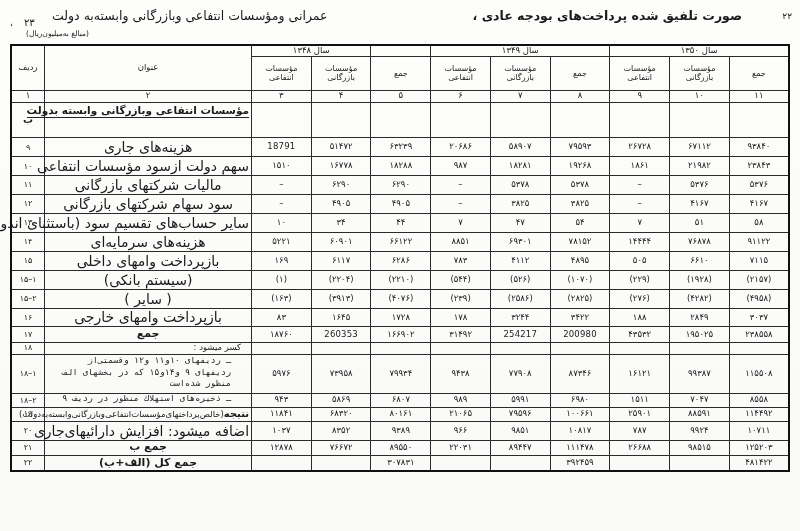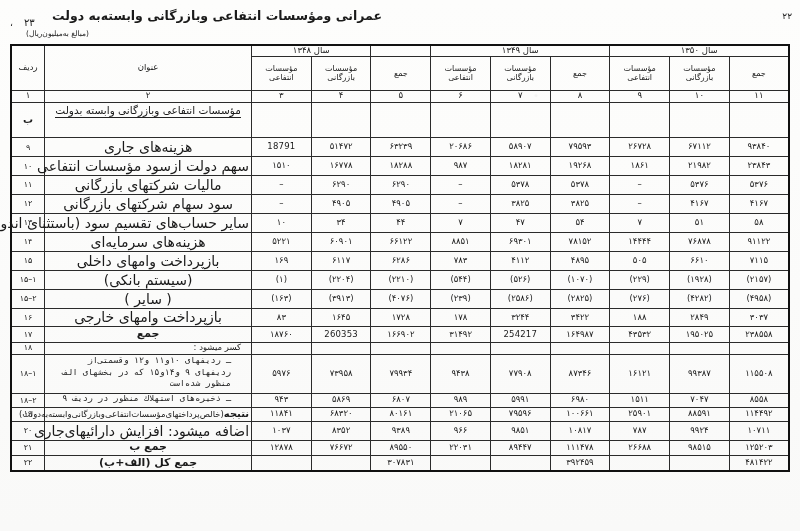--- a/index.html
+++ b/index.html
@@ -36,21 +36,21 @@
     position:absolute;left:24px;top:11px;
     font-size:10px;letter-spacing:1px;
   }
   .title-right{
     position:absolute;right:58px;top:2px;
     font-size:12.5px;font-weight:bold;
     white-space:nowrap;
   }
   .title-left{
     position:absolute;left:52px;top:2px;
-    font-size:12.5px;font-weight:bold;
+    font-size:12.5px;font-weight:normal;
     white-space:nowrap;
   }
   .unit-note{
     position:absolute;left:26px;top:29px;
     font-size:7.5px;
     white-space:nowrap;
   }
   .dot-left{position:absolute;left:10px;top:12px;font-size:9px;}
 
   
@@ -84,21 +84,21 @@
 
   td.title-cell{
     text-align:center;
     font-size:14px;
     padding-right:6px;
   }
   td.num{font-size:8.5px;letter-spacing:.2px;direction:ltr;text-align:center;}
   td.rownum{font-size:8px;width:34px;direction:ltr;}
 
   tr.sectionrow td.title-cell{
-    font-weight:normal;font-size:10.5px;
+    font-weight:bold;font-size:10.5px;
     padding-bottom:19px;
   }
   tr.sectionrow td.title-cell u{text-decoration:none;border-bottom:1.2px solid #222;padding-bottom:1px;}
   tr.sectionrow td.rownum{font-weight:bold;font-size:10px;}
 
   tr.totalrow td.title-cell{font-weight:bold;font-size:11px;}
   tr.subnote td.title-cell{font-size:8.5px;text-align:right;padding-right:20px;white-space:normal;line-height:1.35;font-family:Liberation Mono, monospace;}
   tr.noteline td.title-cell{font-size:8.5px;text-align:right;padding-right:10px;white-space:normal;}
   tr.resultrow td.title-cell{font-size:8.5px;text-align:center;white-space:nowrap;}
   tr.resultrow td.title-cell b{font-size:10px;margin-top:11px;}
@@ -114,20 +114,21 @@
 </style>
 </head>
 <body>
 
 <div class="paper"></div>
 
 <div class="sheet">
 
   <div class="topbar">
     <div class="pg-right">۲۲</div>
+    <div class="title-right">صورت تلفیق شده پرداخت‌های بودجه عادی ،</div>
     <div class="title-left">عمرانی ومؤسسات انتفاعی وبازرگانی وابسته‌به دولت</div>
     <div class="pg-left">۲۳</div>
     <div class="dot-left">،</div>
   </div>
 
   <div class="unit-note">(مبالغ به‌میلیون‌ریال)</div>
 
   <div class="tbl-wrap">
     <table class="grid">
       <colgroup>
@@ -345,21 +346,21 @@
             <td class="num sep-l">۱۷۲۸</td>
             <td class="num sep-l">۱۶۴۵</td>
             <td class="num">۸۳</td>
             <td class="title-cell sep-l">بازپرداخت وامهای خارجی</td>
             <td class="rownum sep-l">۱۶</td>
           </tr>
           <tr class="totalrow">
             <td class="num sep-l">۲۳۸۵۵۸</td>
             <td class="num">۱۹۵۰۲۵</td>
             <td class="num">۴۳۵۳۲</td>
-            <td class="num sep-l">۱۶۴۹۸۷</td>
+            <td class="num sep-l">200980</td>
             <td class="num">254217</td>
             <td class="num">۳۱۴۹۲</td>
             <td class="num sep-l">۱۶۶۹۰۲</td>
             <td class="num sep-l">260353</td>
             <td class="num">۱۸۷۶۰</td>
             <td class="title-cell sep-l">جمع</td>
             <td class="rownum sep-l">۱۷</td>
           </tr>
           <tr class="noteline">
             <td class="num sep-l"></td>

